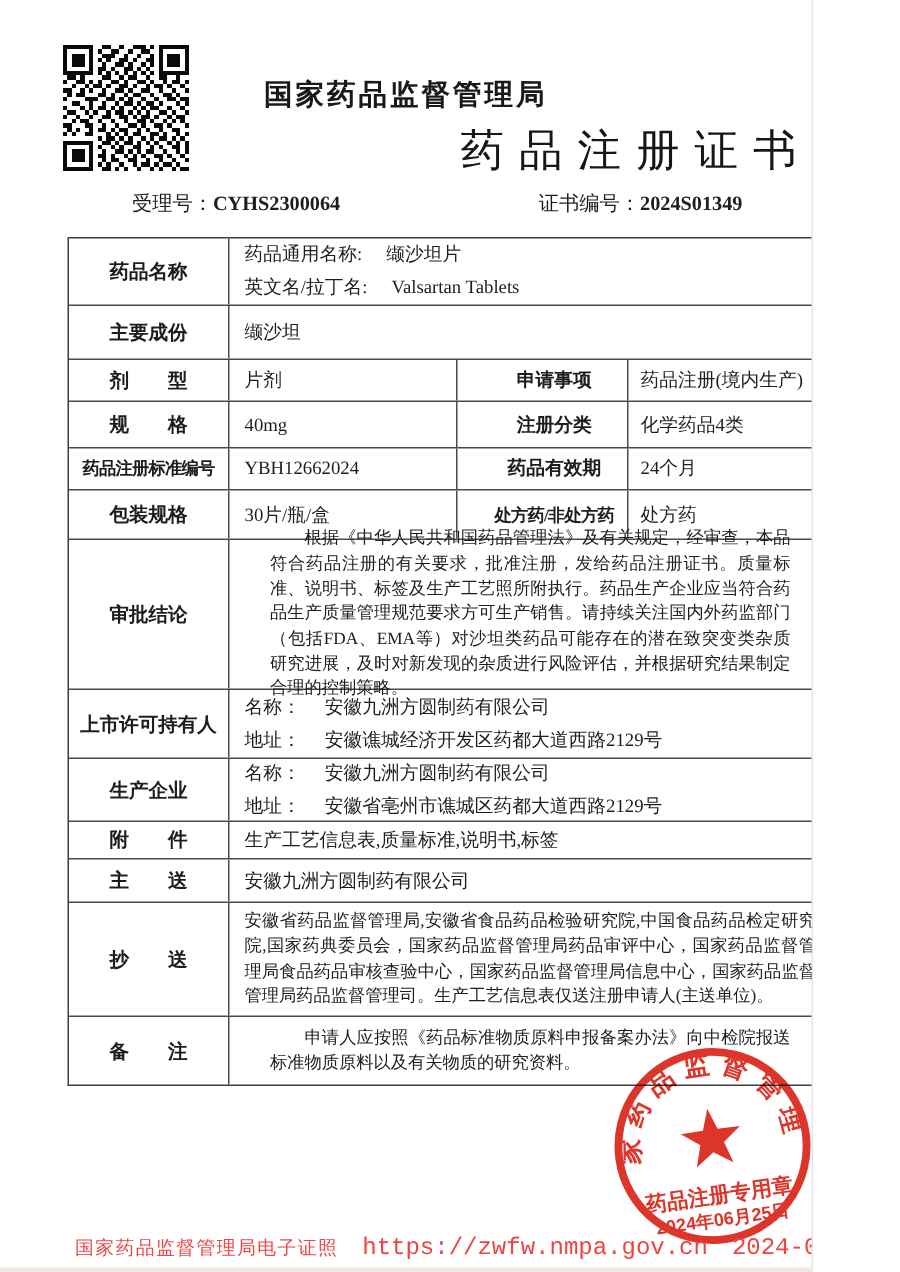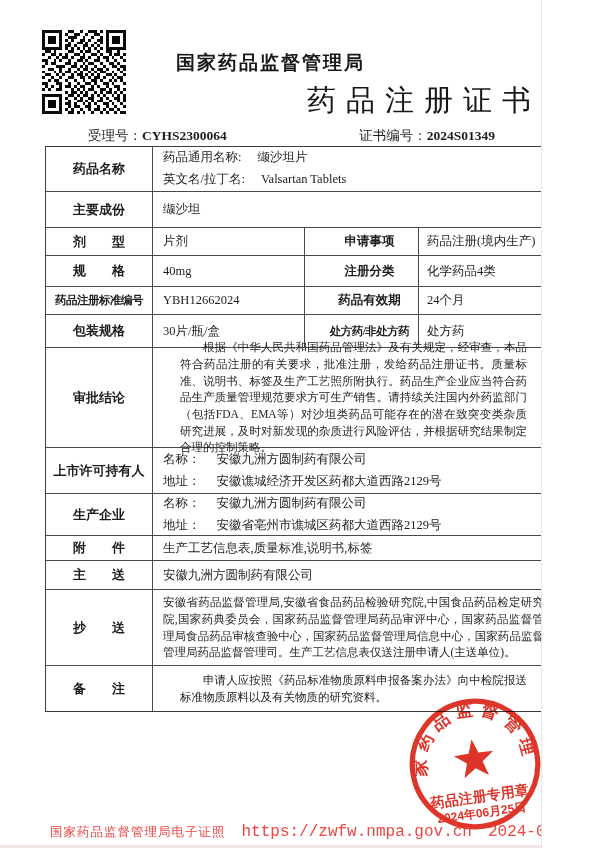--- a/index.html
+++ b/index.html
@@ -6,21 +6,21 @@
   .page{position:relative;width:541px;height:848px;background:#fff;overflow:hidden;
         font-family:"Liberation Serif",serif;color:#1d1d1d;outline:1px solid #e4e4e4;}
   .qr{position:absolute;left:42px;top:30px;width:84px;height:84px;}
   .agency{position:absolute;top:50px;left:0;right:0;text-align:center;
           font-family:"Liberation Sans",sans-serif;font-weight:700;font-size:19px;letter-spacing:2px;color:#191919;}
   .doc-title{position:absolute;top:81px;left:0;right:0;text-align:right;
              font-size:29px;letter-spacing:10px;text-indent:10px;color:#161616;}
   .ref-row{position:absolute;top:127px;left:55px;right:46px;display:flex;justify-content:space-between;
            font-size:13.5px;margin-left:33px;}
   .ref-row b{font-weight:700;font-family:"Liberation Serif",serif;}
-  .cert-table{position:absolute;top:146px;left:45px;width:510px;border:1.5px solid #3e3e3e;box-sizing:border-box;}
+  .cert-table{position:absolute;top:158px;left:45px;width:510px;border:1.5px solid #3e3e3e;box-sizing:border-box;}
   .row{display:flex;box-sizing:border-box;}
   .row + .row{border-top:1px solid #4a4a4a;}
   .cell{display:flex;align-items:center;box-sizing:border-box;min-width:0;}
   .cell + .cell{border-left:1px solid #4a4a4a;}
   .c-l{flex:0 0 106px;justify-content:center;font-weight:700;font-size:13px;text-align:center;}
   .c-l2{flex:0 0 114px;justify-content:center;font-weight:700;font-size:12.5px;text-align:center;padding-left:16px;}
   .c-v{flex:1 1 auto;flex-direction:column;align-items:stretch;justify-content:center;padding:2px 10px;font-size:12.5px;}
   .c-v2{flex:0 0 136px;padding:2px 8px;font-size:12.5px;}
   .sm{font-size:11.5px;letter-spacing:-0.5px;}
   .line{line-height:1.75;white-space:nowrap;}

